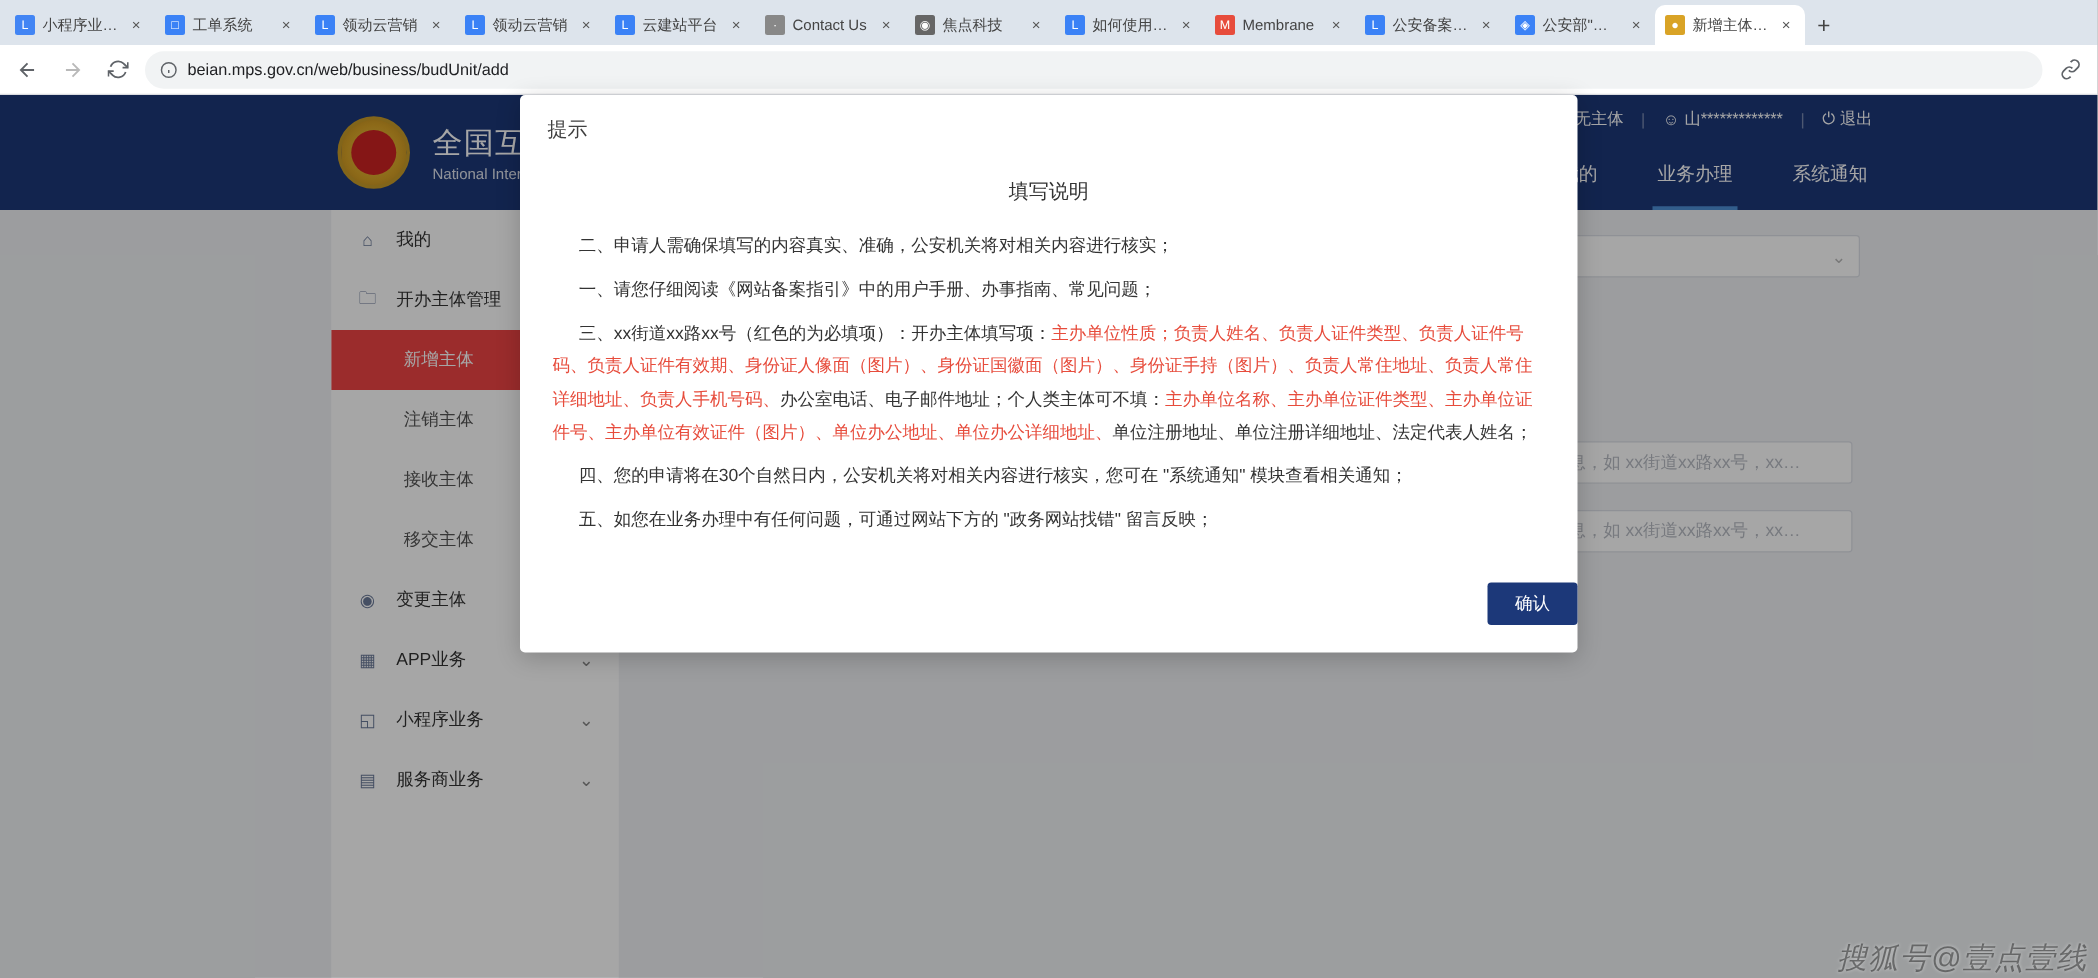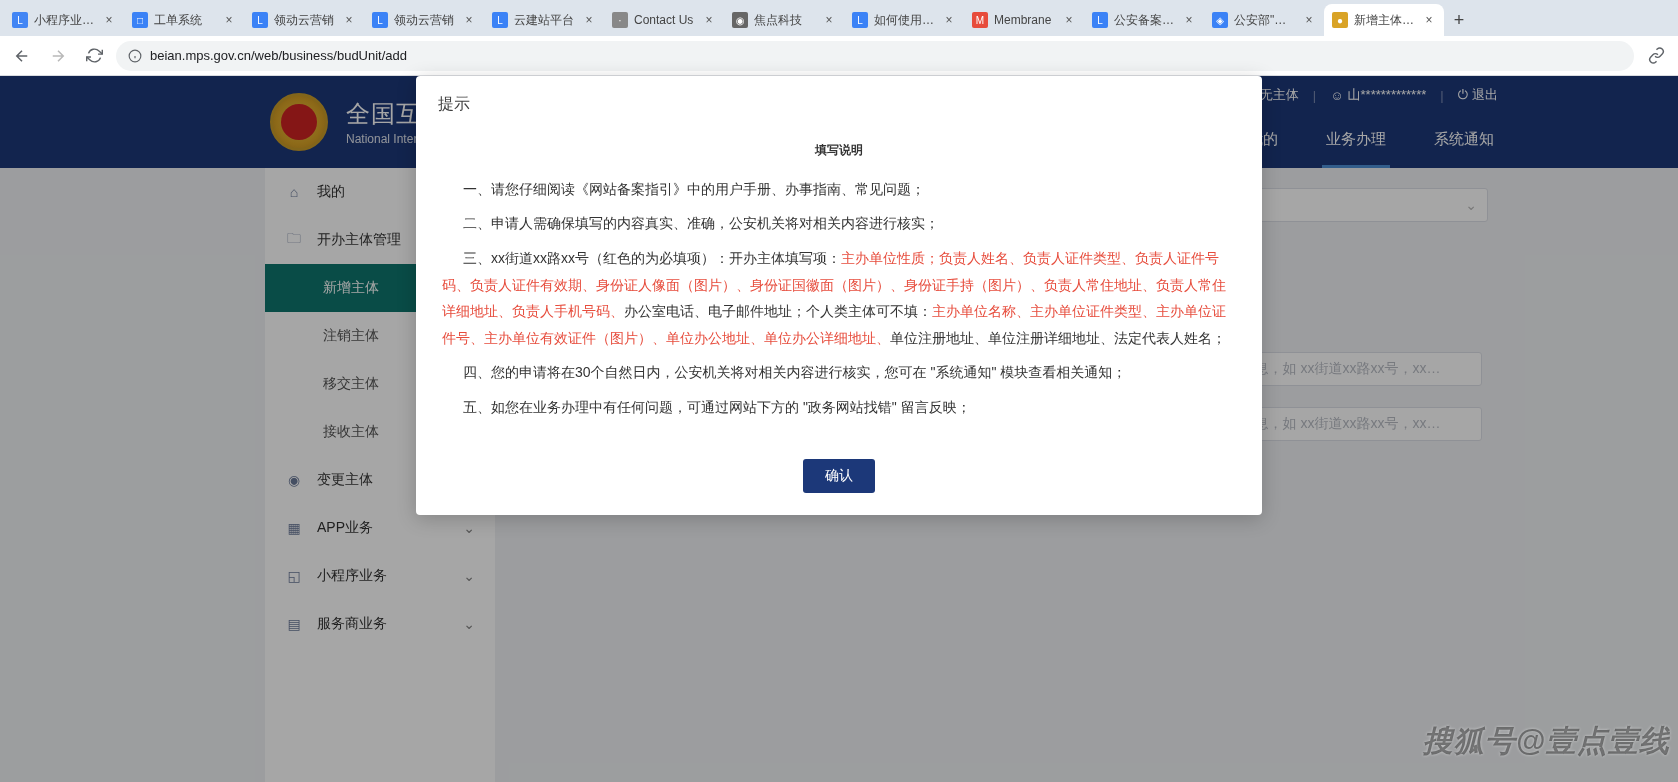--- a/index.html
+++ b/index.html
@@ -34,47 +34,47 @@
 .top-nav .item{padding:12px 4px 16px;font-size:15px;cursor:pointer;border-bottom:3px solid transparent}
 .top-nav .item.active{border-bottom-color:#4d8fd6}
 
 
 .layout{display:flex;height:calc(782px - 36px - 40px - 92px);position:relative}
 .sidebar{width:230px;background:#fff;margin-left:265px;height:100%;overflow:hidden}
 .sb-item{height:48px;display:flex;align-items:center;padding:0 20px;gap:14px;cursor:pointer;color:#333;font-size:14px}
 .sb-item .ic{width:18px;display:flex;justify-content:center;color:#6b7a99}
 .sb-item.group{font-weight:500}
 .sb-item.child{padding-left:58px;color:#555}
-.sb-item.child.active{background:#0f766e;color:#fff}
+.sb-item.child.active{background:#ef4444;color:#fff}
 .sb-item .chev{margin-left:auto;color:#888}
 
 .main{flex:1;padding:20px 190px 20px 20px;overflow:hidden}
 .form-row{display:flex;align-items:center;margin-bottom:20px}
 .form-col{display:flex;align-items:center;flex:1}
 .label{width:130px;text-align:right;padding-right:10px;color:#333;font-size:13px}
 .label .req{color:#e74c3c;margin-right:3px}
 .info-ic{width:16px;height:16px;border:1px solid #bbb;border-radius:50%;color:#999;font-size:10px;display:inline-flex;align-items:center;justify-content:center;margin-left:4px}
 .input{flex:1;height:34px;border:1px solid #dcdfe6;border-radius:3px;padding:0 10px;color:#333;display:flex;align-items:center;background:#fff;max-width:350px}
 .input.placeholder{color:#b8bcc4}
 .input .chev-d{margin-left:auto;color:#bbb}
 .upload-hint{color:#999;font-size:13px;margin-left:130px}
 .upload-box{width:100px;height:60px;border:1px dashed #ccc;border-radius:4px;margin-left:130px;margin-bottom:8px}
 
 
 .overlay{position:absolute;inset:0;top:76px;background:rgba(0,0,0,.35);display:flex;justify-content:center;align-items:flex-start}
 .modal{width:846px;background:#fff;border-radius:4px;margin-top:0;box-shadow:0 4px 20px rgba(0,0,0,.2)}
 .modal-title{padding:18px 22px 14px;font-size:16px;color:#404040}
 .modal-body{padding:10px 26px 20px;font-size:14px;line-height:1.9;color:#333}
-.modal-body .heading{text-align:center;font-size:12px;font-weight:700;margin-bottom:14px}
+.modal-body .heading{text-align:center;font-size:16px;font-weight:400;margin-bottom:14px}
 .modal-body p{margin-bottom:8px;text-indent:1.5em}
 .red{color:#e74c3c}
-.modal-footer{padding:10px 12px 22px;display:flex;justify-content:center}
+.modal-footer{padding:10px 0 22px;display:flex;justify-content:flex-end}
 .btn-confirm{background:#1c3879;color:#fff;border:none;padding:8px 22px;border-radius:3px;font-size:14px;cursor:pointer}
 
-.watermark{position:fixed;right:8px;bottom:20px;font-size:30px;font-weight:700;color:rgba(0,0,0,.42);font-style:italic;pointer-events:none;text-shadow:0 0 3px rgba(255,255,255,.5);letter-spacing:1px}
+.watermark{position:fixed;right:8px;bottom:0;font-size:24px;font-weight:400;color:rgba(0,0,0,.42);font-style:italic;pointer-events:none;text-shadow:0 0 3px rgba(255,255,255,.5);letter-spacing:1px}
 </style>
 </head>
 <body>
 
 <div class="chrome-tabs" id="tabstrip">
     <div class="tab">
       <span class="favicon" style="background:#4285f4">L</span>
       <span class="title">小程序业务 - </span>
       <span class="close">×</span>
     </div>
@@ -210,22 +210,22 @@
       <span class="ic">⌂</span>
       <span>我的</span>
     </div>
     <div class="sb-item group">
       <span class="ic">🗀</span>
       <span>开办主体管理</span>
     </div>
     <div id="g1-items">
         <div class="sb-item child active">新增主体</div>
         <div class="sb-item child">注销主体</div>
+        <div class="sb-item child">接收主体</div>
         <div class="sb-item child">移交主体</div>
-        <div class="sb-item child">接收主体</div>
       </div>
     <div id="collapsed-groups">
         <div class="sb-item group">
           <span class="ic">◉</span>
           <span>变更主体</span>
           <span class="chev">⌄</span>
         </div>
         <div class="sb-item group">
           <span class="ic">▦</span>
           <span>APP业务</span>
@@ -287,22 +287,22 @@
       </div>
     </div>
   </div>
 </div>
 
 <div class="overlay">
   <div class="modal">
     <div class="modal-title">提示</div>
     <div class="modal-body">
       <div class="heading">填写说明</div>
+      <p>二、申请人需确保填写的内容真实、准确，公安机关将对相关内容进行核实；</p>
       <p>一、请您仔细阅读《网站备案指引》中的用户手册、办事指南、常见问题；</p>
-      <p>二、申请人需确保填写的内容真实、准确，公安机关将对相关内容进行核实；</p>
       <p style="text-indent:1.5em"><span>三、xx街道xx路xx号（红色的为必填项）：开办主体填写项：</span><span class="red">主办单位性质；负责人姓名、负责人证件类型、负责人证件号码、负责人证件有效期、身份证人像面（图片）、身份证国徽面（图片）、身份证手持（图片）、负责人常住地址、负责人常住详细地址、负责人手机号码、</span><span>办公室电话、电子邮件地址；个人类主体可不填：</span><span class="red">主办单位名称、主办单位证件类型、主办单位证件号、主办单位有效证件（图片）、单位办公地址、单位办公详细地址、</span><span>单位注册地址、单位注册详细地址、法定代表人姓名；</span></p>
       <p>四、您的申请将在30个自然日内，公安机关将对相关内容进行核实，您可在 "系统通知" 模块查看相关通知；</p>
       <p>五、如您在业务办理中有任何问题，可通过网站下方的 "政务网站找错" 留言反映；</p>
     </div>
     <div class="modal-footer">
       <button class="btn-confirm">确认</button>
     </div>
   </div>
 </div>
 

